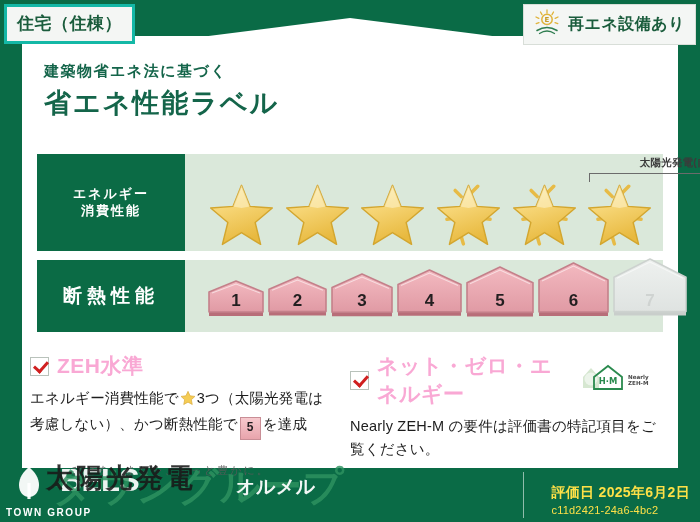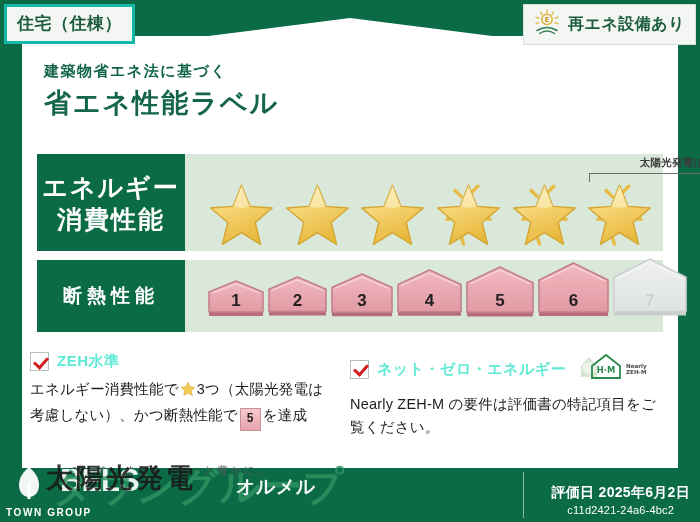--- a/index.html
+++ b/index.html
@@ -80,21 +80,21 @@
   .row { display: flex; align-items: stretch; margin-bottom: 9px; }
   .row-label {
     width: 148px; flex: 0 0 148px;
     background: #0b6b45;
     color: #fff;
     display: flex; flex-direction: column;
     align-items: center; justify-content: center;
     font-weight: 700; letter-spacing: 2px;
   }
   .row-label.two span { display:block; line-height: 1.28; }
-  #row-energy .row-label { font-size: 25px; height: 97px; }
+  #row-energy .row-label { font-size: 13px; height: 97px; }
   #row-insul  .row-label { font-size: 19px; height: 72px; letter-spacing: 5px;}
   .row-body {
     flex: 1 1 auto;
     background: #dae8da;
     position: relative;
   }
 
   
   .stars {
     position:absolute; left: 18px; right: 8px; bottom: 2px;
@@ -146,42 +146,42 @@
   }
   .chk::after {
     content:"";
     position:absolute; left: 3px; top: 3.5px;
     width: 11px; height: 6px;
     border-left: 3px solid #d02020;
     border-bottom: 3px solid #d02020;
     transform: rotate(-48deg);
   }
   .note-title {
-    font-size: 15px; font-weight: 700; color: #5eead4; letter-spacing: .5px;
+    font-size: 21px; font-weight: 700; color: #f9a8d4; letter-spacing: .5px;
   }
   .note-body {
     margin-top: 7px;
     font-size: 14.5px; line-height: 1.62; color: #1d1d1d;
     letter-spacing: .2px;
   }
   .inline-star { display:inline-block; vertical-align: -3px; margin: 0 1px; }
   .inline-badge {
     display:inline-block; vertical-align: -2px;
     margin: 0 2px;
     padding: 0px 6px 1px 6px;
     background: linear-gradient(#f6c9cd,#e8a4ac);
     border: 1px solid #c98e96;
     font-size: 12px; font-weight: 700; color:#231f20;
   }
   .zehm-logo { margin-left: 4px; display:inline-block; vertical-align:-8px; }
 
   
   .footer-right {
     position: absolute; right: 10px; bottom: 6px;
-    text-align: center; color: #ffffff; z-index: 7; margin-top: 16px;
+    text-align: left; color: #fde047; z-index: 7; margin-top: 16px;
   }
   .footer-date { font-size: 14px; font-weight: 700; letter-spacing:.3px; }
   .footer-id  { font-size: 11px; margin-top: 2px; letter-spacing:.2px; }
   .footer-sep {
     position:absolute; right: 176px; bottom: 4px; width: 1px; height: 46px;
     background: rgba(255,255,255,.55); z-index: 7;
   }
 
   
   .town-logo {

